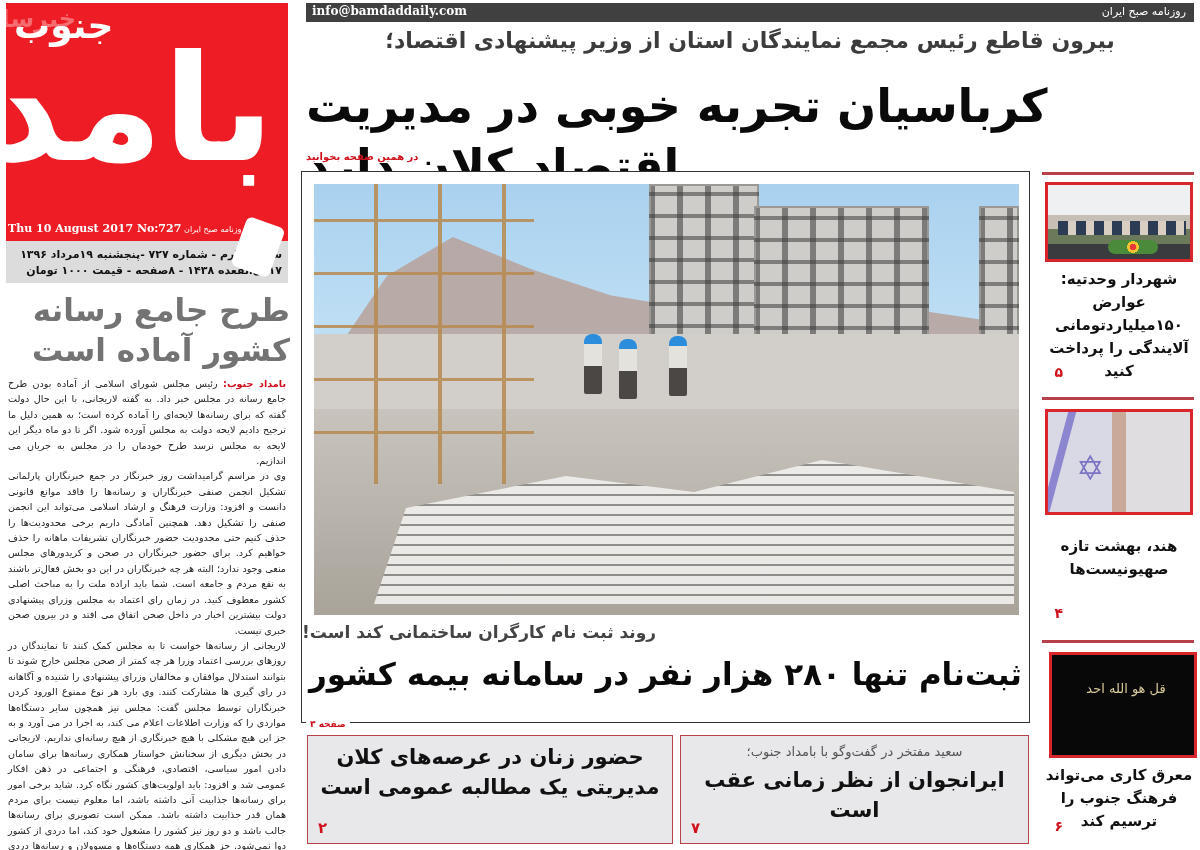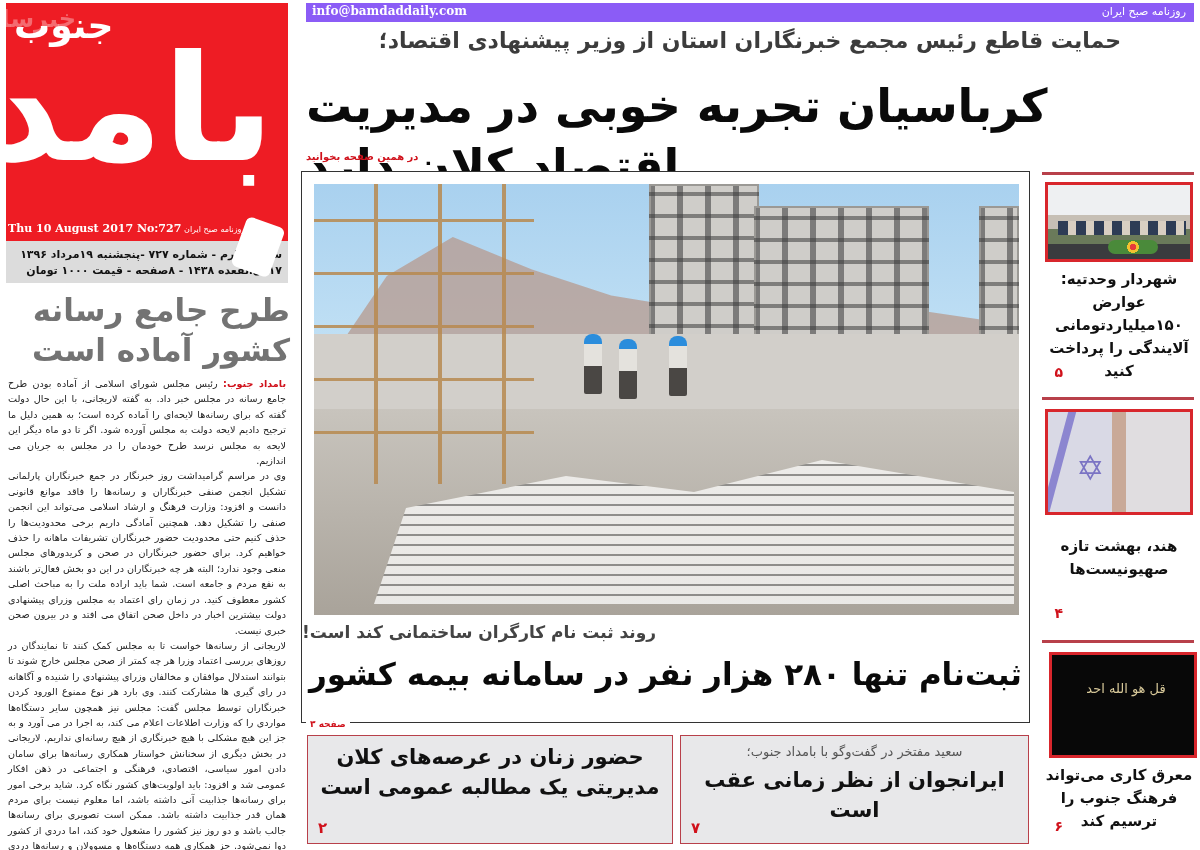--- a/index.html
+++ b/index.html
@@ -52,21 +52,21 @@
   .left-article .body {
     margin-top: 6px; font-size: 9.6px; line-height: 15.4px; text-align: justify;
     color: #222; padding: 0 4px;
   }
   .left-article .body p { text-indent: 0; }
   .left-article .body p + p { margin-top: 0; }
   .left-article .lead { color: #d0111b; font-weight: bold; }
 
   
   .top-bar {
-    position: absolute; left: 306px; top: 3px; width: 888px; height: 19px; background: #8b5cf6;
+    position: absolute; left: 306px; top: 3px; width: 888px; height: 19px; background: #404040;
   }
   .top-bar .email {
     position: absolute; left: 6px; top: 1px; color: #fff;
     font-family: "DejaVu Serif", serif; font-weight: bold; font-size: 12px;
   }
   .top-bar .tagline {
     position: absolute; right: 8px; top: 2px; color: #fff; font-size: 11px; direction: rtl;
     letter-spacing: 4px;
   }
 
@@ -223,21 +223,21 @@
     <p>وی در مراسم گرامیداشت روز خبرنگار در جمع خبرنگاران پارلمانی تشکیل انجمن صنفی خبرنگاران و رسانه‌ها را فاقد موانع قانونی دانست و افزود: وزارت فرهنگ و ارشاد اسلامی می‌تواند این انجمن صنفی را تشکیل دهد. همچنین آمادگی داریم برخی محدودیت‌ها را حذف کنیم حتی محدودیت حضور خبرنگاران تشریفات ماهانه را حذف خواهیم کرد. برای حضور خبرنگاران در صحن و کریدورهای مجلس منعی وجود ندارد؛ البته هر چه خبرنگاران در این دو بخش فعال‌تر باشند به نفع مردم و جامعه است. شما باید اراده ملت را به مباحث اصلی کشور معطوف کنید. در زمان رای اعتماد به مجلس وزرای پیشنهادی دولت بیشترین اخبار در داخل صحن اتفاق می افتد و در بیرون صحن خبری نیست.</p>
     <p>لاریجانی از رسانه‌ها خواست تا به مجلس کمک کنند تا نمایندگان در روزهای بررسی اعتماد وزرا هر چه کمتر از صحن مجلس خارج شوند تا بتوانند استدلال موافقان و مخالفان وزرای پیشنهادی را شنیده و آگاهانه در رای گیری ها مشارکت کنند. وی بارد هر نوع ممنوع الورود کردن خبرنگاران توسط مجلس گفت: مجلس نیز همچون سایر دستگاه‌ها مواردی را که وزارت اطلاعات اعلام می کند، به اجرا در می آورد و به جز این هیچ مشکلی با هیچ خبرنگاری از هیچ رسانه‌ای نداریم. لاریجانی در بخش دیگری از سخنانش خواستار همکاری رسانه‌ها برای سامان دادن امور سیاسی، اقتصادی، فرهنگی و اجتماعی در ذهن افکار عمومی شد و افزود: باید اولویت‌های کشور نگاه کرد. شاید برخی امور برای رسانه‌ها جذابیت آنی داشته باشد، اما معلوم نیست برای مردم همان قدر جذابیت داشته باشد. ممکن است تصویری برای رسانه‌ها جالب باشد و دو روز نیز کشور را مشغول خود کند، اما دردی از کشور دوا نمی‌شود. جز همکاری همه دستگاه‌ها و مسوولان و رسانه‌ها دردی از کشور درمان نخواهد شد. اینجا است که رسانه‌ها باید اراده‌های مردم را معطوف به حساسیت‌ها کنند.</p>
   </div>
 </div>
 
 <div class="top-bar">
   <span class="email">info@bamdaddaily.com</span>
   <span class="tagline">روزنامه صبح ایران</span>
 </div>
 
-<div class="kicker">حمایت قاطع رئیس مجمع خبرنگاران استان از وزیر پیشنهادی اقتصاد؛</div>
+<div class="kicker">بیرون قاطع رئیس مجمع نمایندگان استان از وزیر پیشنهادی اقتصاد؛</div>
 <h1 class="main-headline">کرباسیان تجربه خوبی در مدیریت اقتصاد کلان دارد</h1>
 <div class="read-here">در همین صفحه بخوانید</div>
 
 <div class="photo-frame">
   <div class="photo">
     <div class="mountain"></div>
     <div class="bldg b1"></div>
     <div class="bldg b2"></div>
     <div class="bldg b3"></div>
     <div class="wall"></div>

